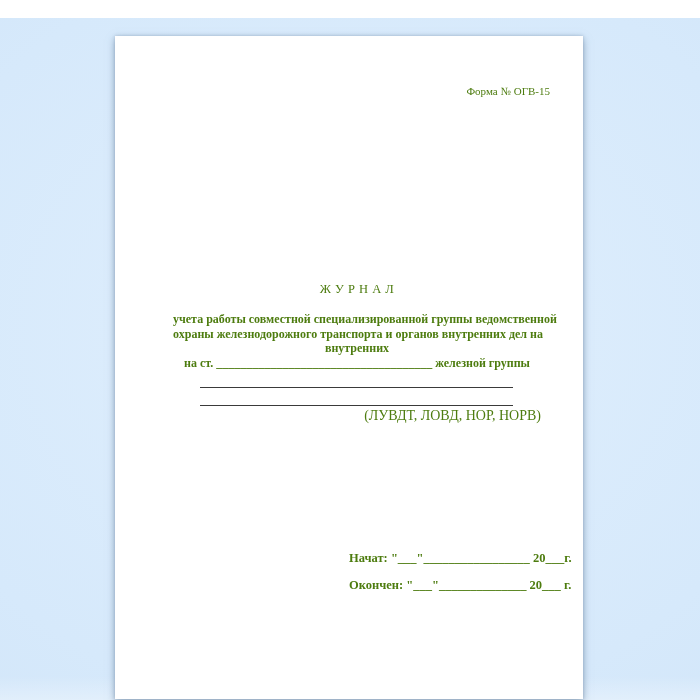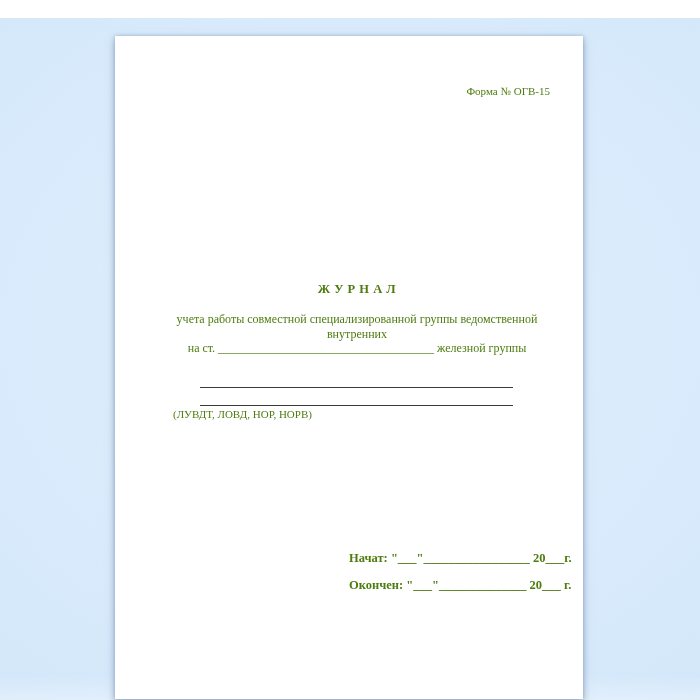--- a/index.html
+++ b/index.html
@@ -30,52 +30,52 @@
     right: 33px;
     font-size: 11px;
     white-space: nowrap;
   }
   .doc-title {
     position: absolute;
     top: 246px;
     left: 58px;
     width: 368px;
     text-align: center;
-    font-weight: bold;
+    font-weight: normal;
     font-size: 12.5px;
     letter-spacing: 0.5px;
     white-space: nowrap;
   }
   .doc-subtitle {
     position: absolute;
     top: 276px;
     left: 58px;
     width: 368px;
     text-align: center;
-    font-weight: normal;
+    font-weight: bold;
     font-size: 12px;
     line-height: 14.5px;
   }
   .doc-subtitle div { white-space: nowrap; }
   .fill-line {
     position: absolute;
     left: 85px;
     width: 313px;
     height: 0;
     border-bottom: 1px solid #3a3a3a;
   }
   .fill-line-1 { top: 351px; }
   .fill-line-2 { top: 369px; }
   .caption {
     position: absolute;
     top: 372px;
     left: 58px;
     width: 368px;
-    text-align: left;
-    font-size: 11px;
+    text-align: right;
+    font-size: 14px;
     white-space: nowrap;
   }
   .date-line {
     position: absolute;
     left: 234px;
     font-weight: bold;
     font-size: 12.5px;
     white-space: pre;
   }
   .date-started  { top: 515px; }
@@ -86,20 +86,21 @@
 
 <div class="stage">
   <div class="sheet">
 
     <div class="form-number">Форма № ОГВ-15</div>
 
     <div class="doc-title">Ж У Р Н А Л</div>
 
     <div class="doc-subtitle">
       <div>учета работы совместной специализированной группы ведомственной</div>
+      <div>охраны железнодорожного транспорта и органов внутренних дел на</div>
       <div>внутренних</div>
       <div>на ст. ____________________________________ железной группы</div>
     </div>
 
     <div class="fill-line fill-line-1"></div>
     <div class="fill-line fill-line-2"></div>
 
     <div class="caption">(ЛУВДТ, ЛОВД, НОР, НОРВ)</div>
 
     <div class="date-line date-started">Начат: "___"_________________ 20___г.</div>

